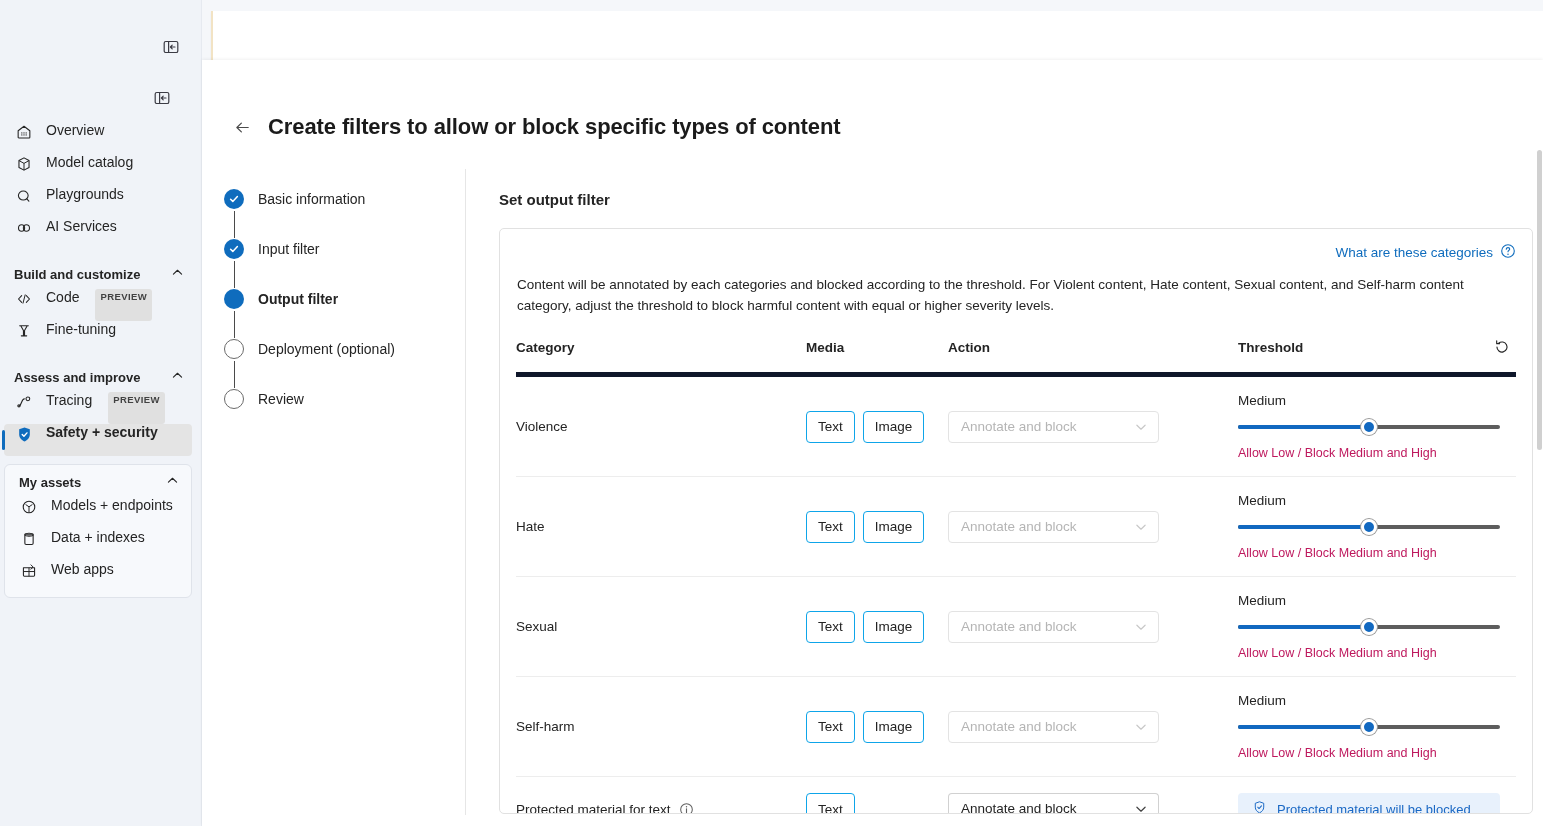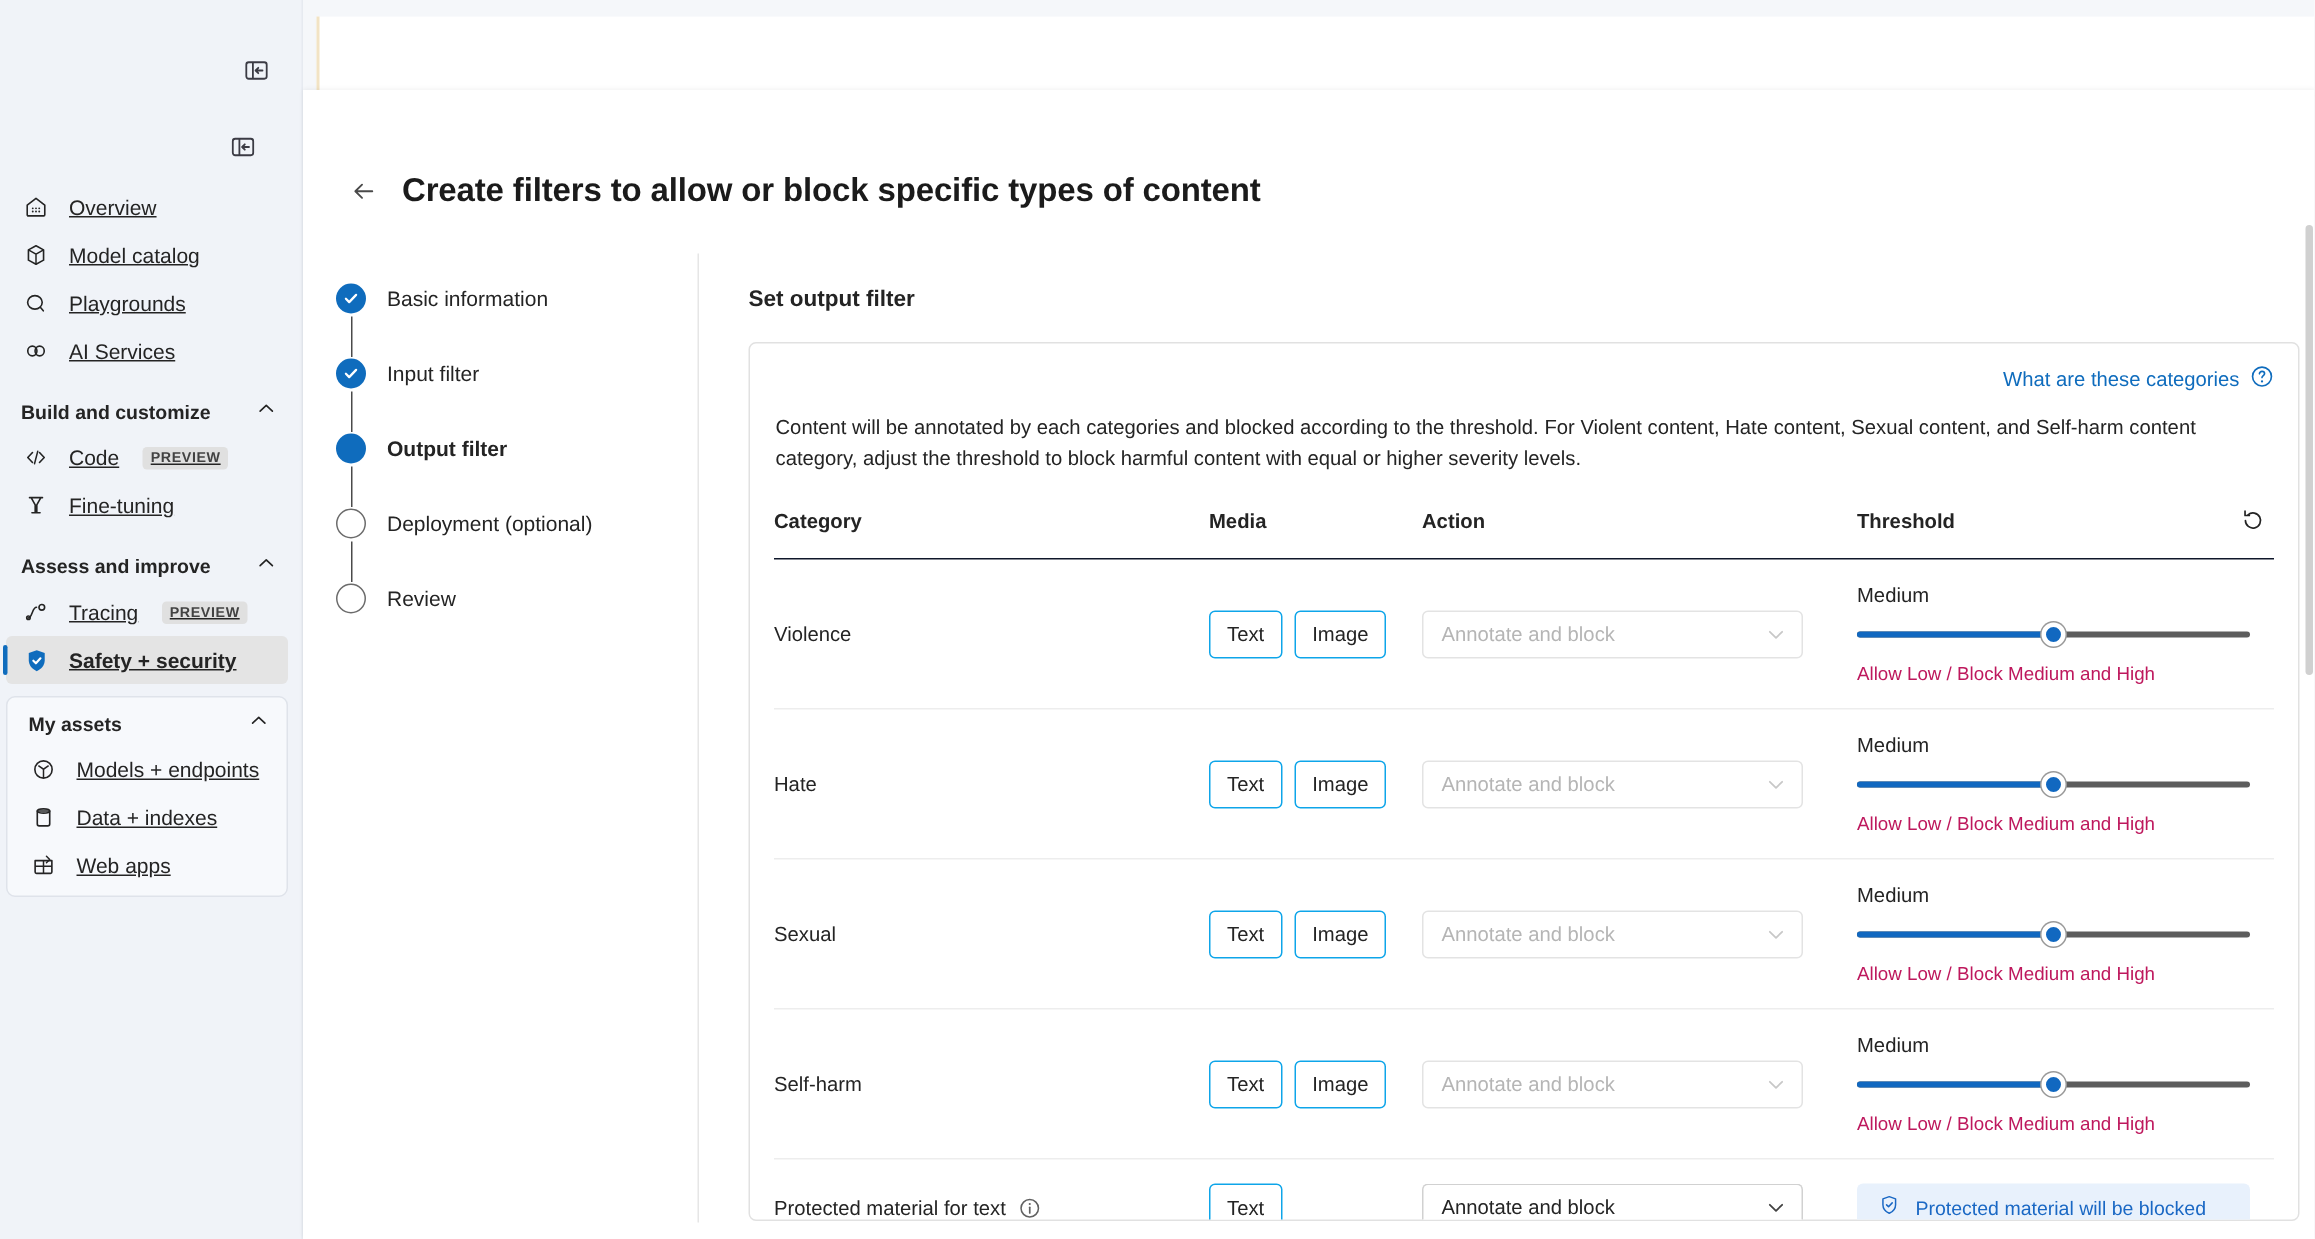--- a/index.html
+++ b/index.html
@@ -22,24 +22,24 @@
     position: absolute; width: 32px; height: 32px;
     display: flex; align-items: center; justify-content: center;
     border-radius: 4px; cursor: pointer;
   }
   .rail-toggle.t1 { left: 155px; top: 31px; }
   .rail-toggle.t2 { left: 146px; top: 82px; }
 
   .nav { position: absolute; left: 0; top: 122px; width: 202px; }
   .nav-item {
     position: relative;
-    display: flex; align-items: center; gap: 12px;
+    display: flex; gap: 12px;
     height: 32px; margin: 0 10px 0 4px; padding: 0 8px 0 10px;
     border-radius: 4px; cursor: pointer;
-    font-size: 14px; color: #242424; white-space: nowrap; text-decoration: underline;
+    font-size: 14px; color: #242424; white-space: nowrap;
   }
   .nav-item.active { background: #e4e4e4; font-weight: 600; }
   .nav-item.active::before {
     content: ""; position: absolute; left: -2px; top: 6px;
     width: 3px; height: 20px; background: #0f6cbd; border-radius: 2px;
   }
   .nav-item .ic {
     width: 20px; height: 20px; flex: 0 0 20px;
     display: flex; align-items: center; justify-content: center;
   }
@@ -129,21 +129,21 @@
     color: #0f6cbd; font-size: 13.5px; cursor: pointer; text-decoration: none;
   }
   .desc {
     font-size: 13.5px; line-height: 21px; color: #242424;
     margin: 12px 0 18px 1px; max-width: 1000px;
   }
 
   table.filters { width: 100%; border-collapse: collapse; table-layout: fixed; }
   table.filters th {
     text-align: left; font-size: 13.5px; font-weight: 600; color: #242424;
-    padding: 0 0 12px 0; border-bottom: 1px solid #0f172a;
+    padding: 0 0 12px 0; border-bottom: 5px solid #0f172a;
   }
   .col-cat   { width: 290px; }
   .col-media { width: 142px; }
   .col-act   { width: 290px; }
   .col-thr   { width: auto; }
   .col-reset { width: 40px; }
   .reset-btn {
     width: 28px; height: 26px; border-radius: 4px; cursor: pointer;
     display: flex; align-items: center; justify-content: center;
     color: #242424; margin-left: auto;
@@ -162,21 +162,21 @@
   .media-group { display: flex; gap: 8px; }
   .media-btn {
     min-width: 42px; height: 32px; padding: 0 11px;
     border: 1px solid #0ea5e9; border-radius: 4px; background: #fff;
     font-size: 13.5px; color: #242424; cursor: pointer;
     font-family: "Liberation Sans", sans-serif;
     display: inline-flex; align-items: center; justify-content: center;
   }
 
   .dd {
-    width: 254px; height: 32px; border: 1px solid #d1d1d1; border-radius: 4px;
+    width: 211px; height: 32px; border: 1px solid #d1d1d1; border-radius: 4px;
     background: #fff; display: flex; align-items: center;
     padding: 0 10px 0 12px; font-size: 13.5px; cursor: pointer;
     position: relative;
   }
   .dd .dd-val { flex: 1 1 auto; color: #242424; }
   .dd .chev { color: #424242; display: flex; }
   .dd.disabled { background: #fff; border-color: #e3e3e3; cursor: default; }
   .dd.disabled .dd-val { color: #b5b5b5; }
   .dd.disabled .chev { color: #c8c8c8; }
   .dd.active { border-bottom: 2px solid #2b2b2b; }

